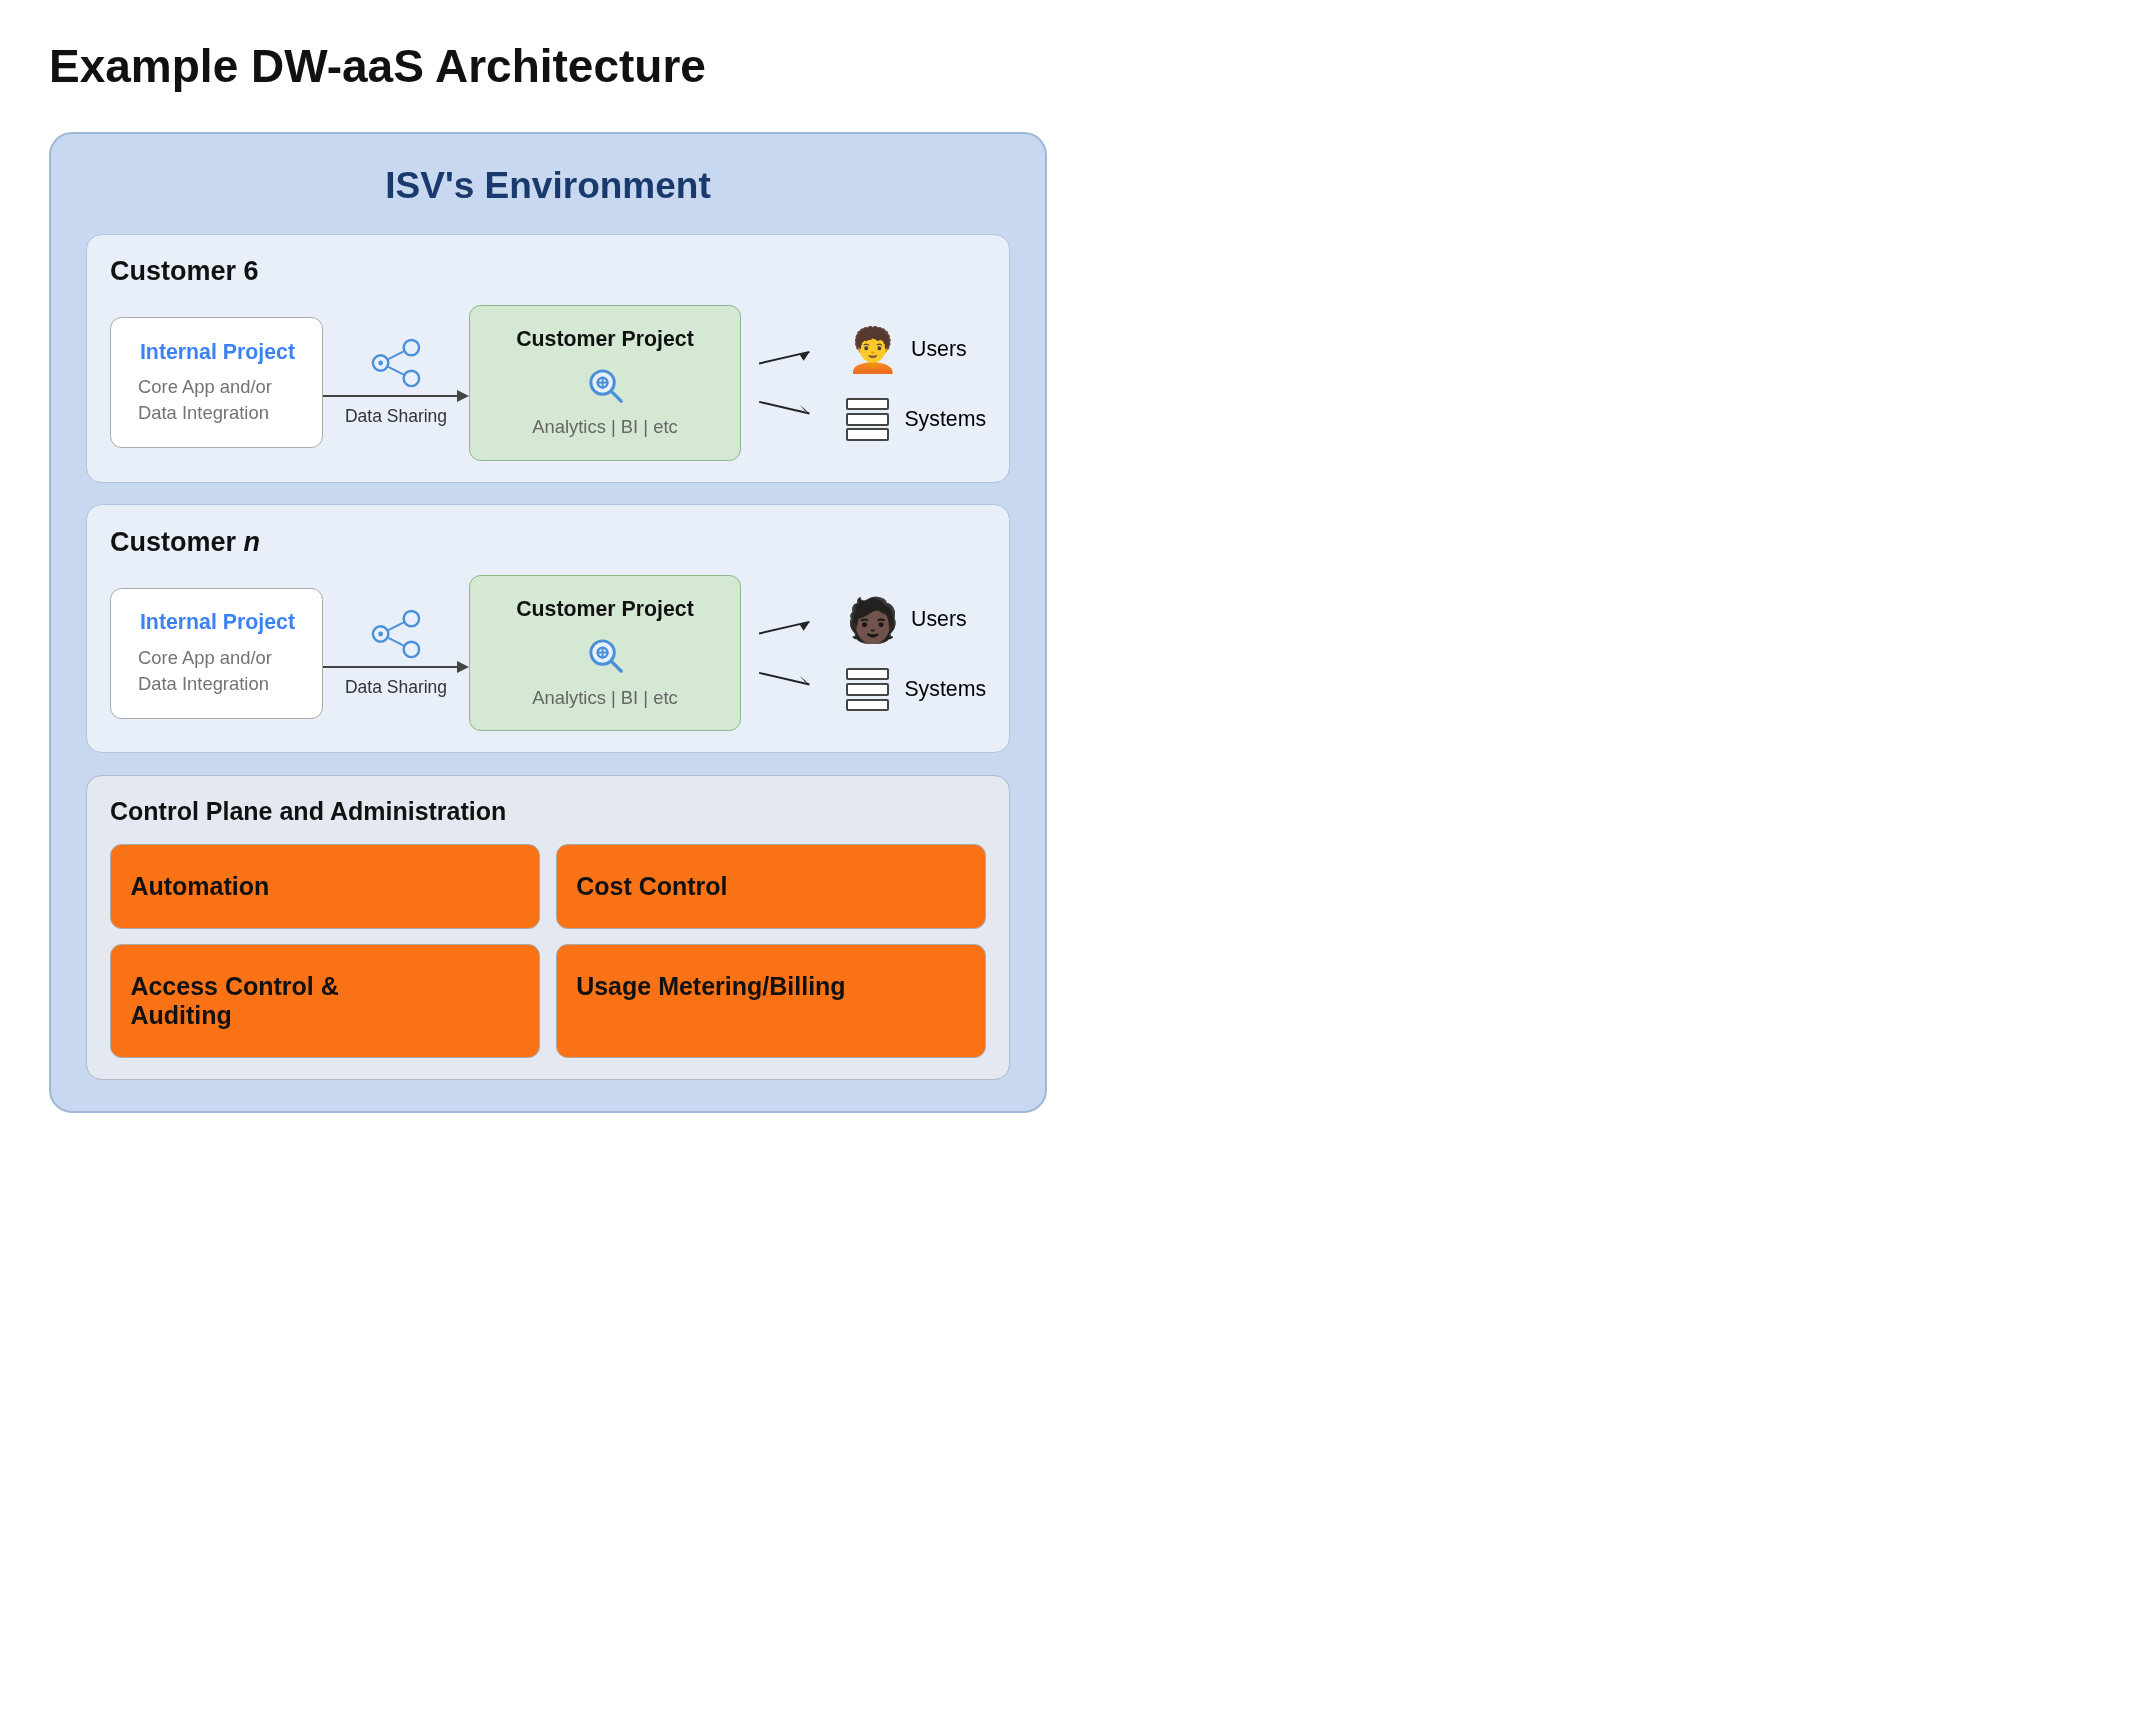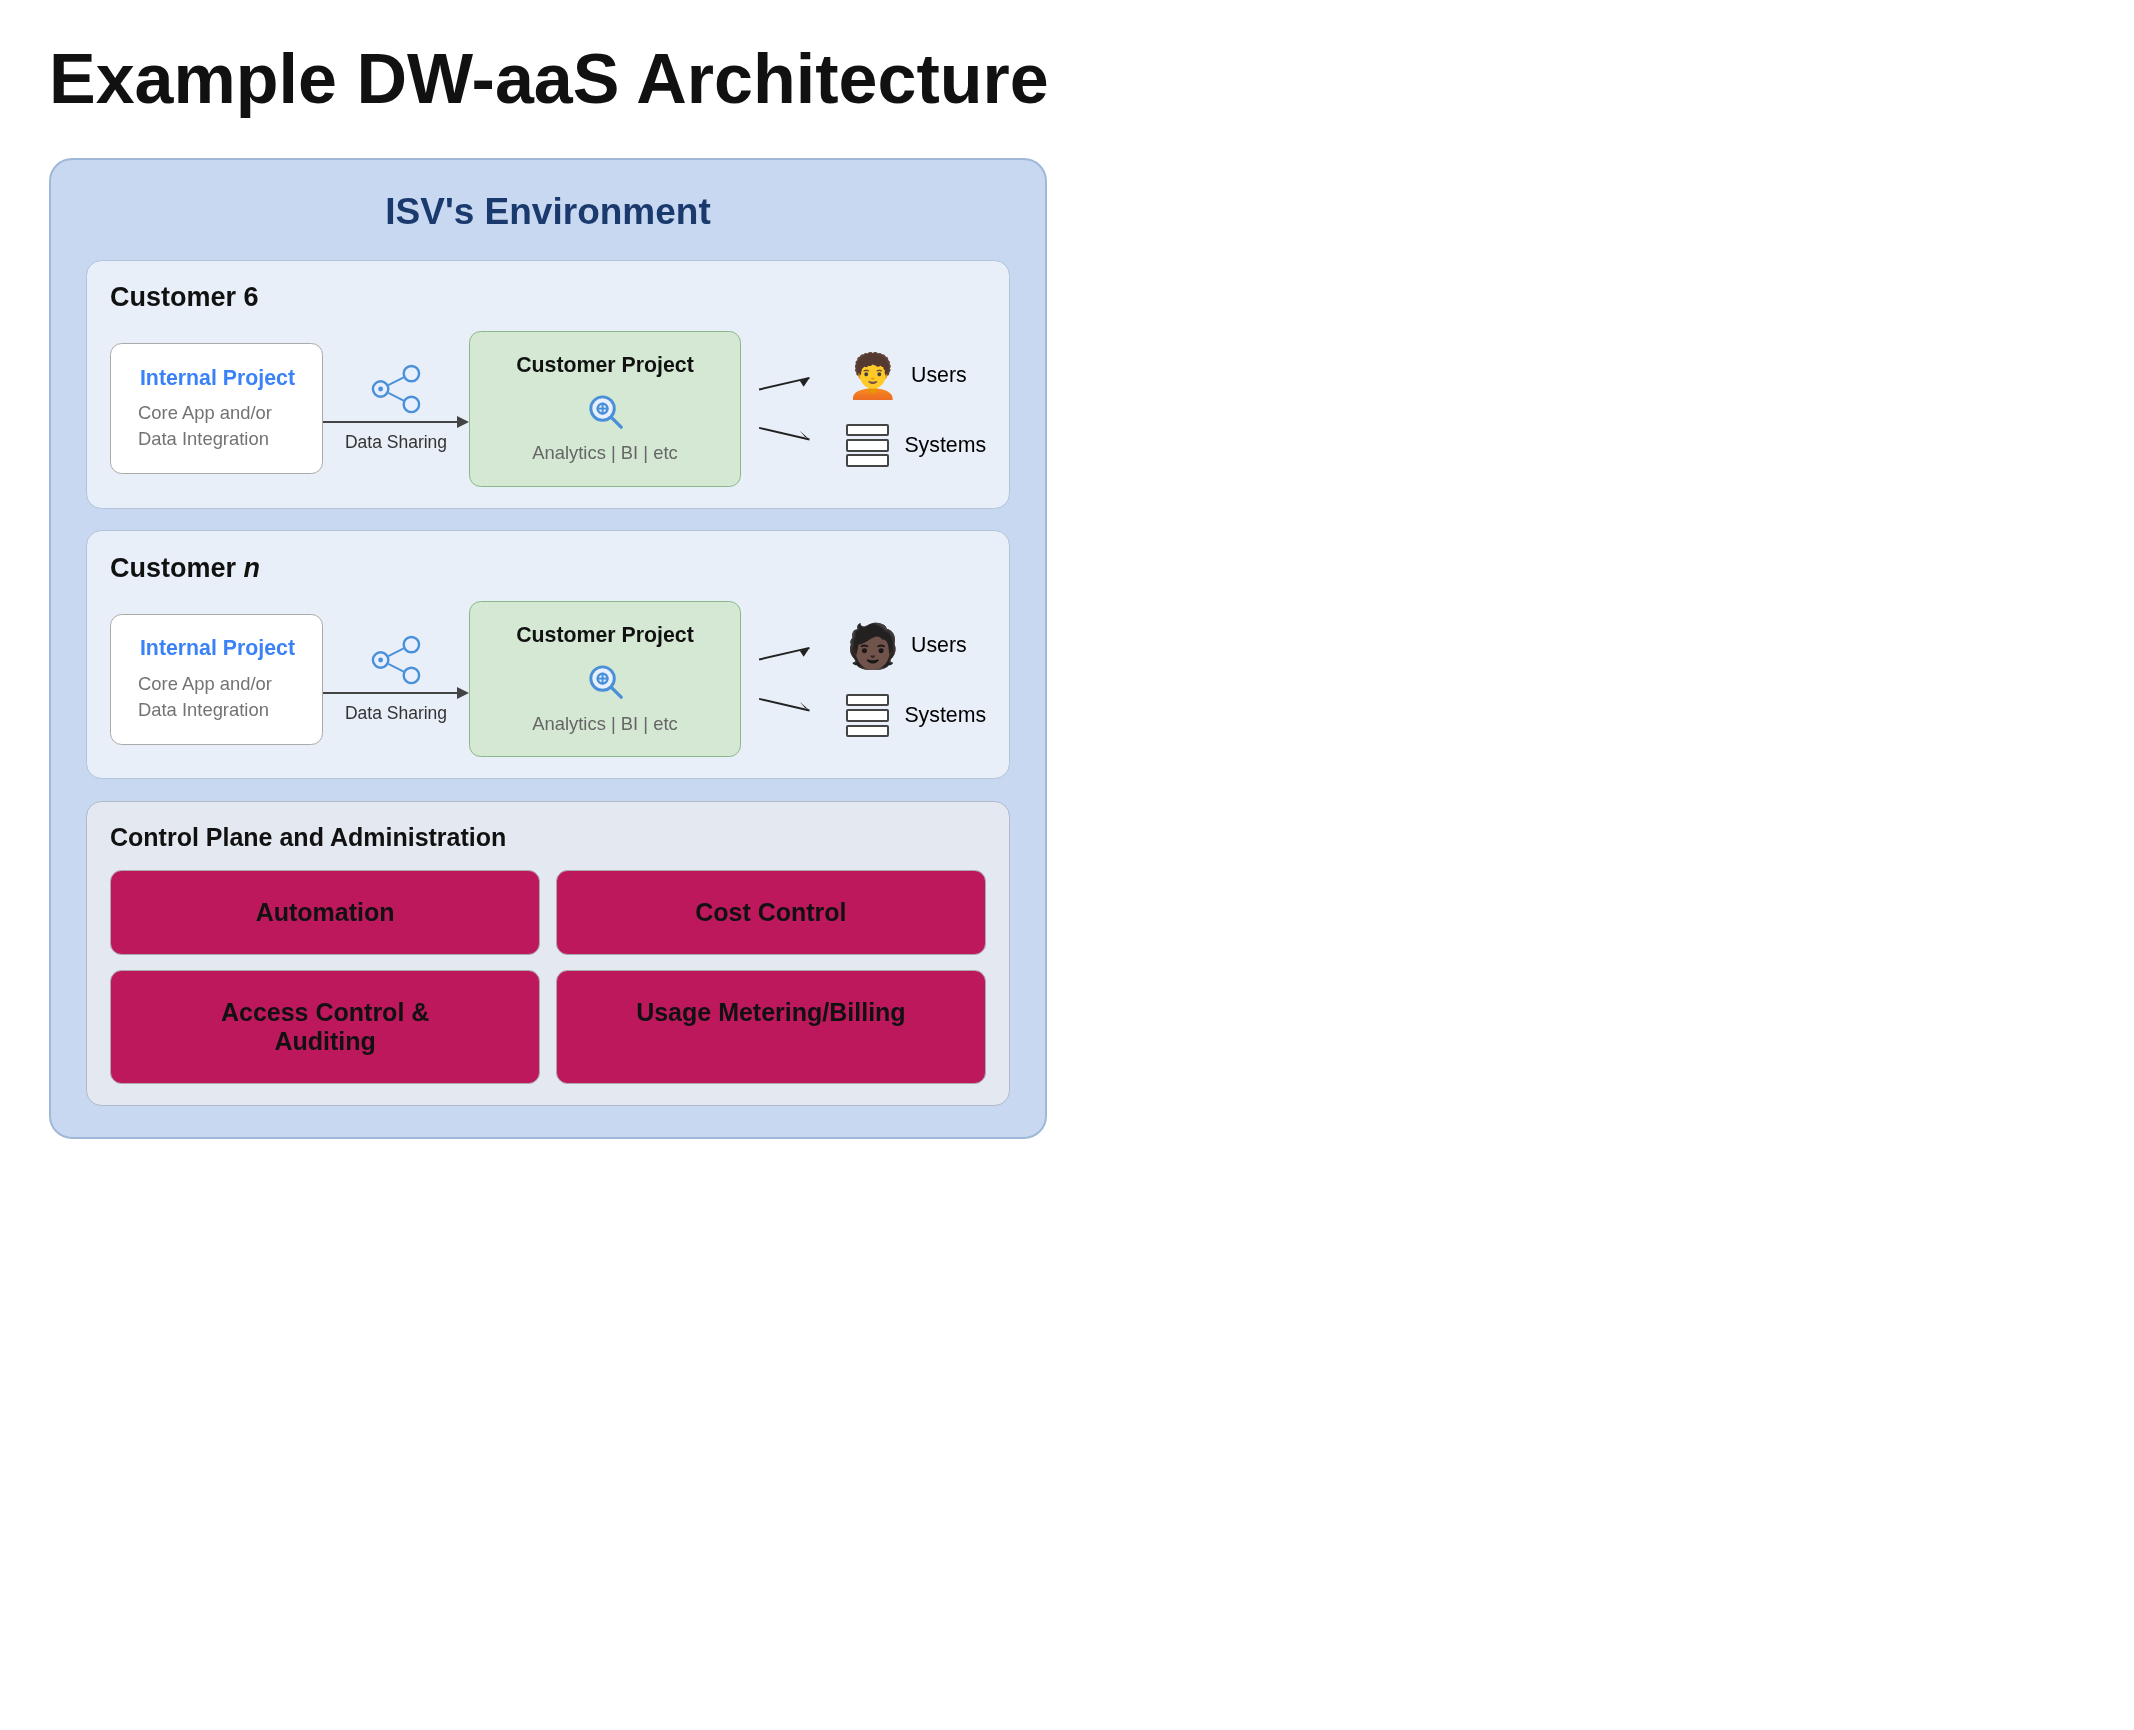--- a/index.html
+++ b/index.html
@@ -4,21 +4,21 @@
   <style>
     * { box-sizing: border-box; margin: 0; padding: 0; }
     body {
       background: #fff;
       font-family: 'Arial', sans-serif;
       padding: 39px 49px;
       width: 2135px;
       min-height: 1730px;
     }
     h1 {
-      font-size: 70px;
+      font-size: 46px;
       font-weight: 900;
       color: #111;
       margin-bottom: 39px;
     }
     .isv-env {
       background: #c8d8f0;
       border: 2.4px solid #a0b8d8;
       border-radius: 23px;
       padding: 31px 35px;
       max-width: 1359px;
@@ -101,25 +101,25 @@
       font-weight: 700;
       color: #111;
       margin-bottom: 17.5px;
     }
     .control-grid {
       display: grid;
       grid-template-columns: 1fr 1fr;
       gap: 15.5px;
     }
     .control-item {
-      background: #be185d;
+      background: #f97316;
       border: 1.9px solid #aaa;
       border-radius: 11.6px;
       padding: 27px 19.4px;
-      text-align: center;
+      text-align: left;
     }
     .control-item-label {
       font-size: 25px;
       font-weight: 700;
       color: #111;
     }
     
     .customer-row-wrapper {
       display: flex;
       align-items: center;

